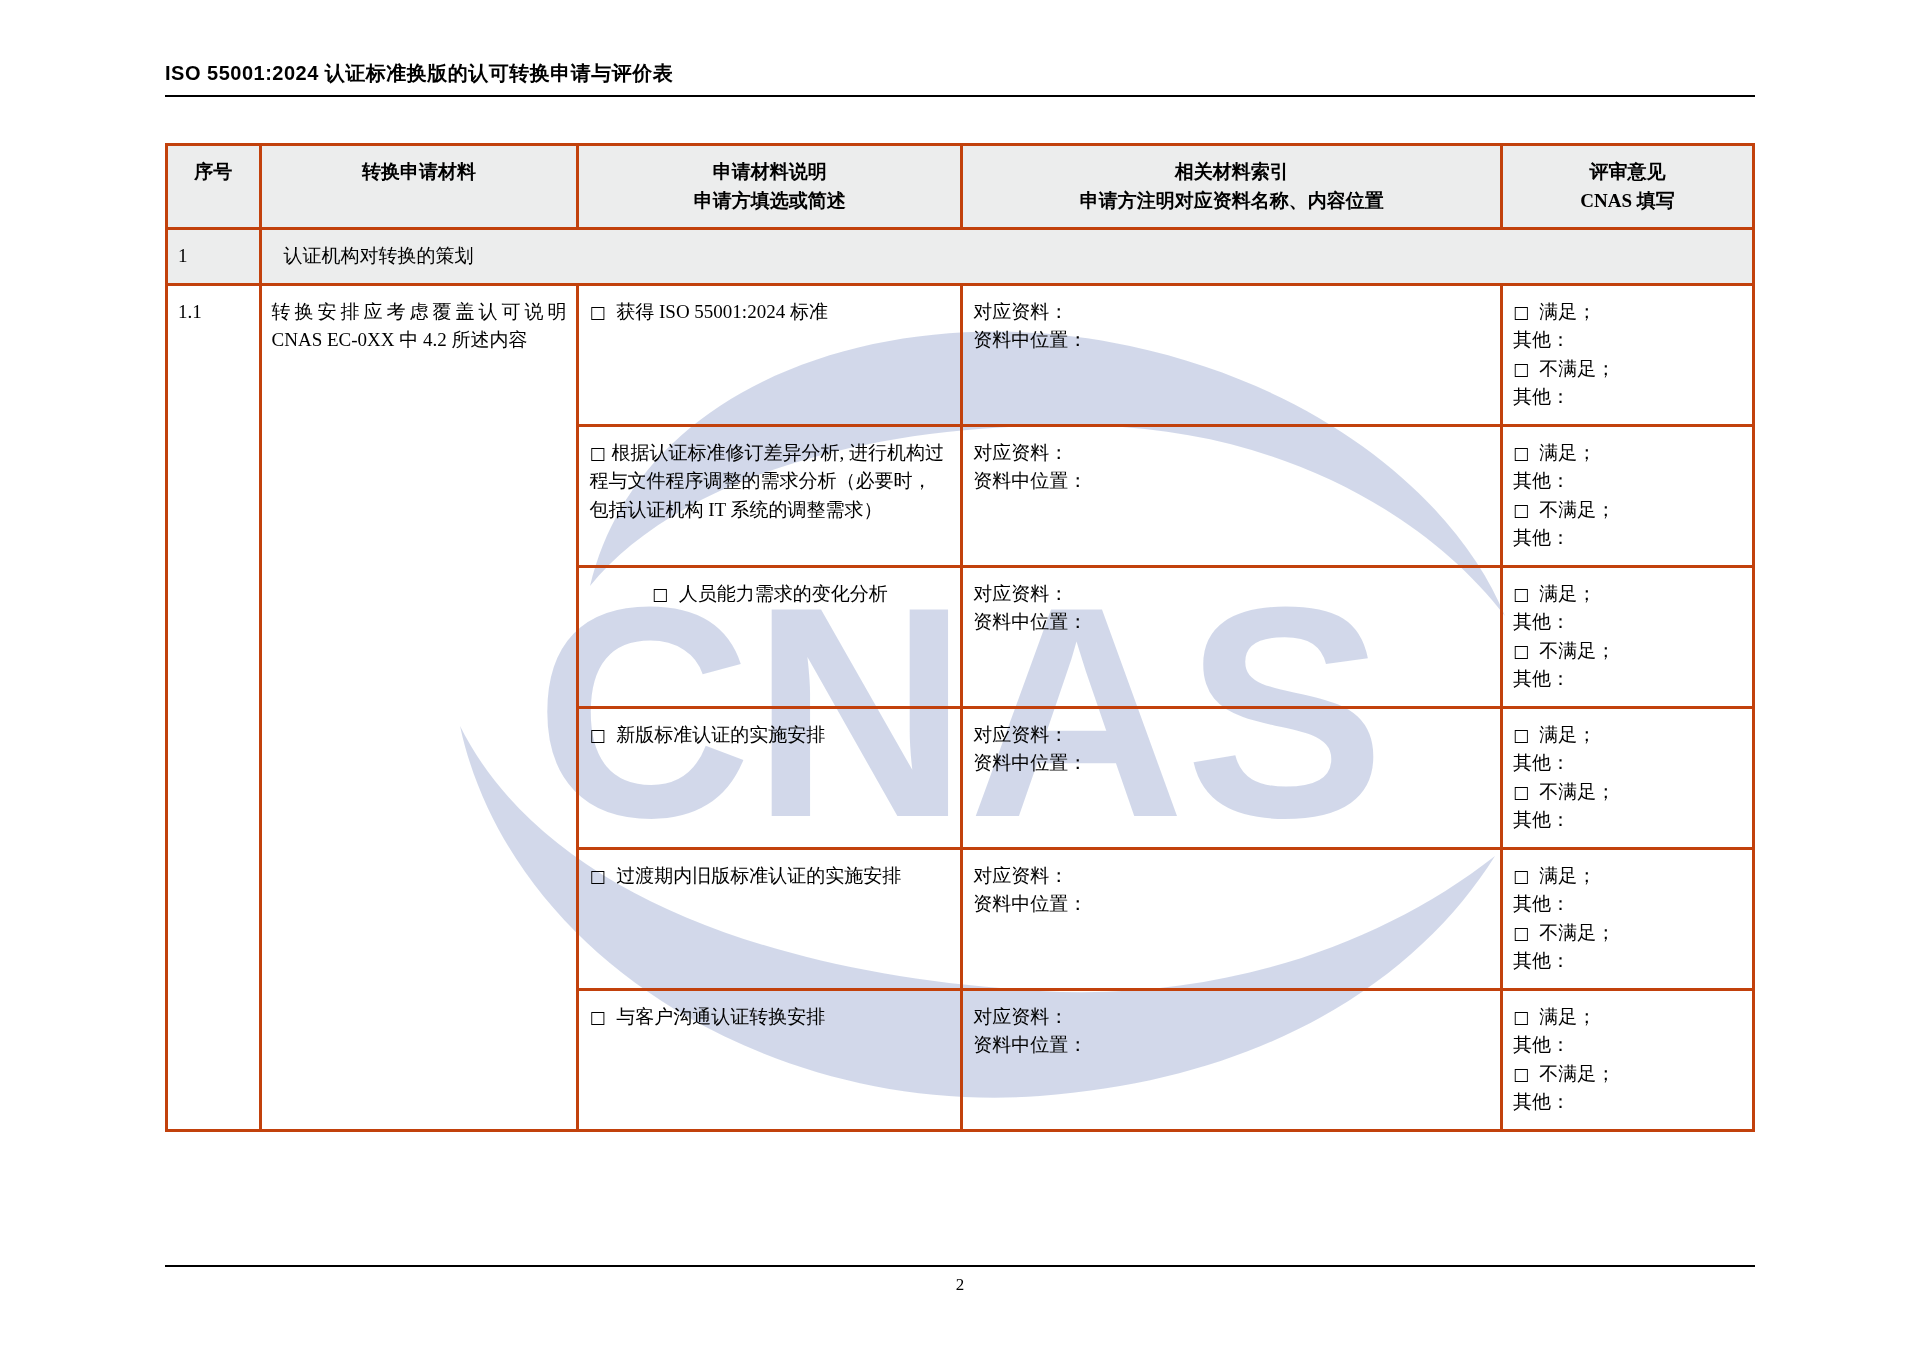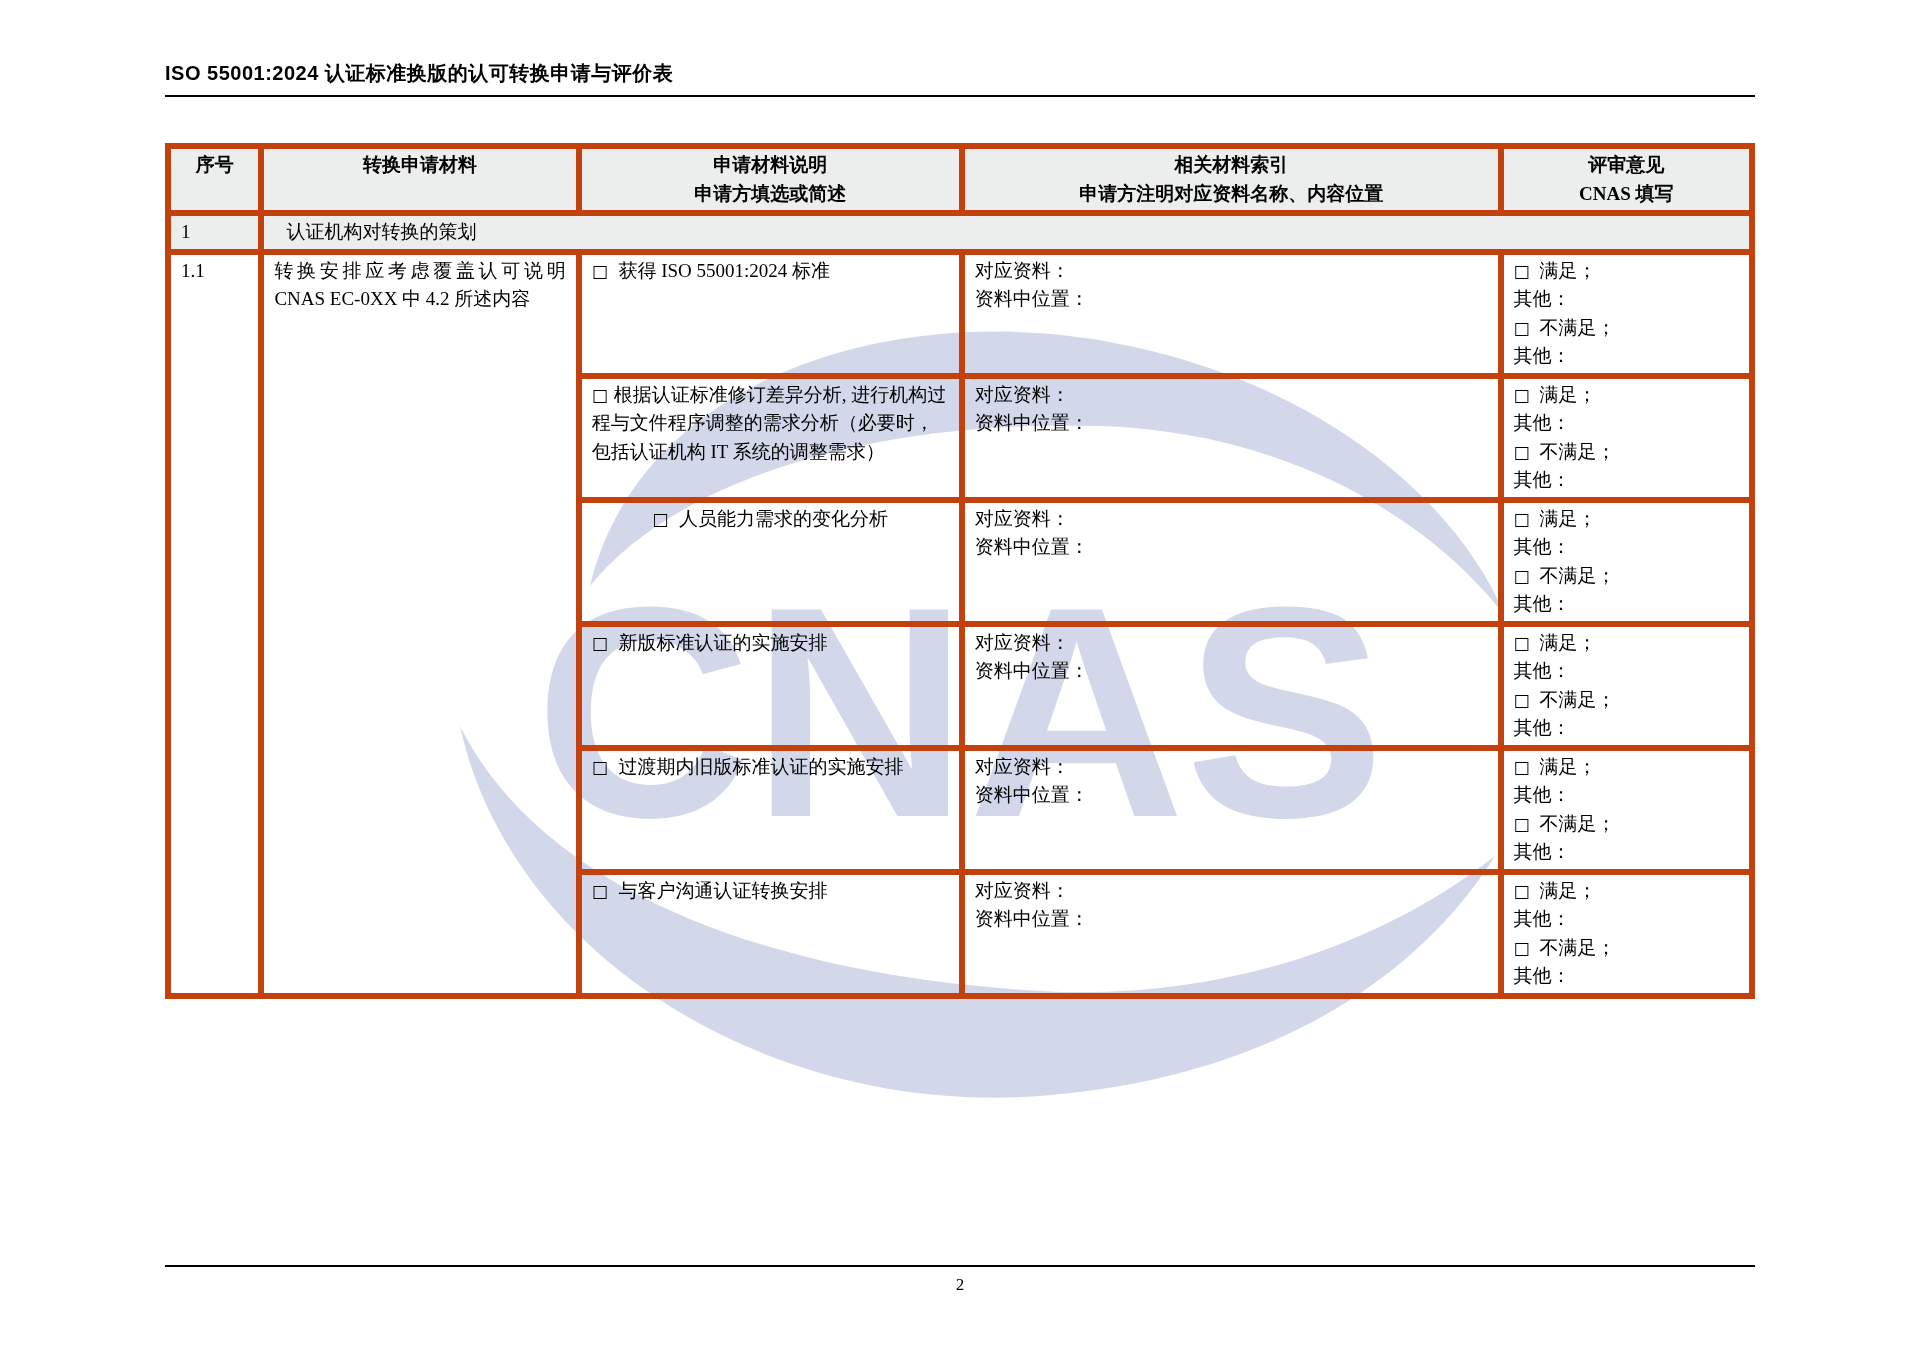--- a/index.html
+++ b/index.html
@@ -57,23 +57,23 @@
     letter-spacing: 1px;
   }
 
   
   table.form {
     border-collapse: collapse;
     width: 100%;
     table-layout: fixed;
   }
   table.form td, table.form th {
-    border: 6px solid #c2410c;
+    border: 3px solid #c2410c;
     vertical-align: top;
-    padding: 2px 10px;
+    padding: 12px 10px;
     font-size: 19px;
     line-height: 1.5;
   }
   thead th {
     background: #eceded;
     text-align: center;
     font-weight: bold;
     padding: 10px 6px;
     font-size: 19.5px;
     line-height: 1.45;

